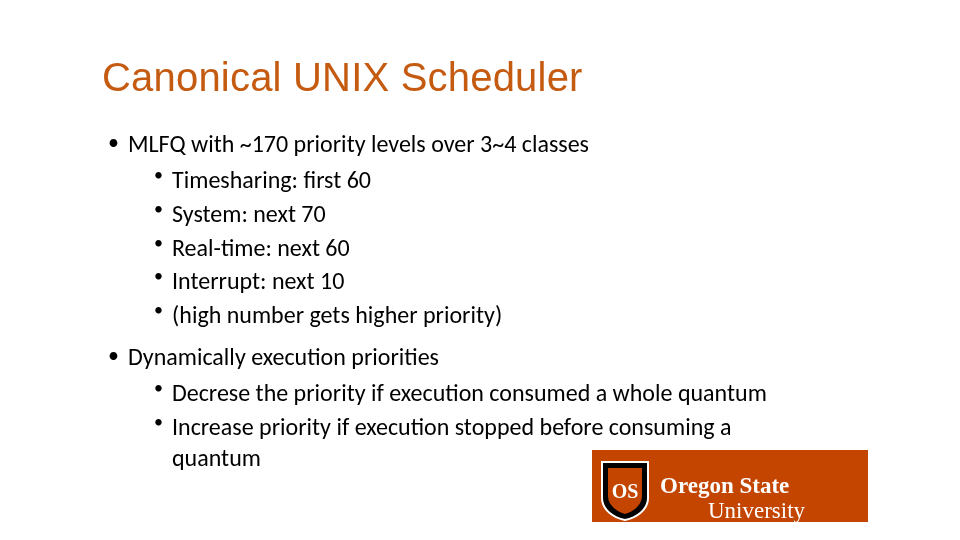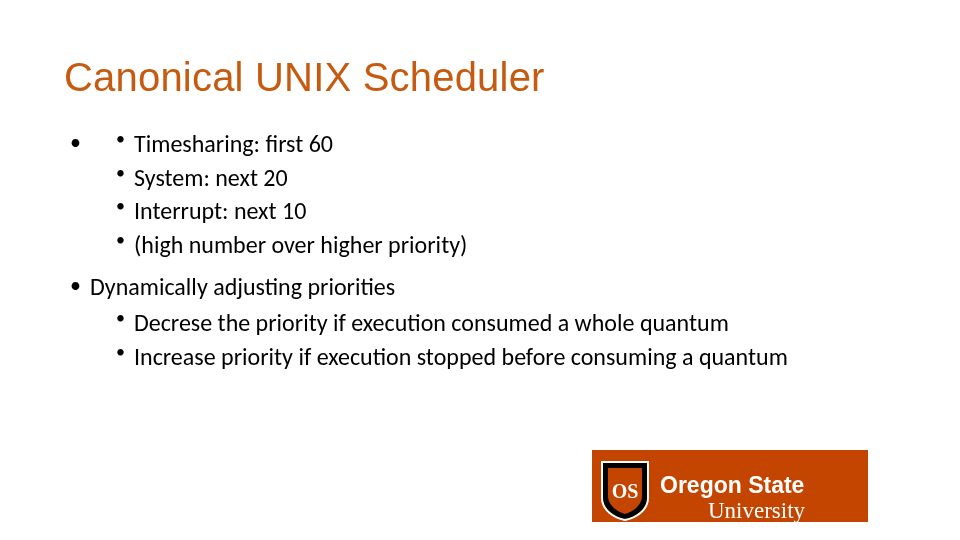--- a/index.html
+++ b/index.html
@@ -10,21 +10,21 @@
     background: #fff;
     font-family: Calibri, "Segoe UI", Arial, sans-serif;
     color: #000;
     overflow: hidden;
   }
   .slide {
     position: relative;
     width: 886px;
     height: 540px;
     box-sizing: border-box;
-    padding: 55px 64px 0 64px;
+    padding: 55px 64px 0 102px;
   }
   .title {
     font-family: Arial, Helvetica, sans-serif;
     font-size: 40px;
     color: #C55A11;
     font-weight: 400;
     margin: 0 0 28px 0;
     letter-spacing: 0.2px;
   }
   ul.level1 {
@@ -81,50 +81,52 @@
     height: 62px;
     margin-left: 6px;
     flex: 0 0 auto;
   }
   .logo-text {
     color: #fff;
     margin-left: 8px;
     line-height: 1.02;
   }
   .logo-text .l1 {
-    font-family: Liberation Sans, sans-serif;
+    font-family: Liberation Serif, serif;
     font-size: 23px;
     font-weight: 700;
   }
   .logo-text .l2 {
     font-family: Georgia, "Times New Roman", serif;
     font-size: 23px;
     font-weight: 400;
     margin-top: 1px;
     margin-left: 48px;
   }
 </style>
 </head>
 <body>
 
 <div class="slide">
 
   <h1 class="title">Canonical UNIX Scheduler</h1>
 
   <ul class="level1">
     <li>
+      <span>MLFQ with ~170 priority levels over 3~4 classes</span>
       <ul class="level2">
         <li><span>Timesharing: first 60</span></li>
-        <li><span>System: next 20</span></li>
+        <li><span>System: next 70</span></li>
+        <li><span>Real-time: next 60</span></li>
         <li><span>Interrupt: next 10</span></li>
-        <li><span>(high number over higher priority)</span></li>
+        <li><span>(high number gets higher priority)</span></li>
       </ul>
     </li>
     <li>
-      <span>Dynamically adjusting priorities</span>
+      <span>Dynamically execution priorities</span>
       <ul class="level2">
         <li><span>Decrese the priority if execution consumed a whole quantum</span></li>
         <li><span>Increase priority if execution stopped before consuming a quantum</span></li>
       </ul>
     </li>
   </ul>
 
   <div class="logo-wrap">
     <svg class="logo-shield" viewBox="0 0 54 62">
       <path d="M4 2 H50 V38 C50 50 38 58 27 60 C16 58 4 50 4 38 Z" fill="#000" stroke="#fff" stroke-width="2"></path>

